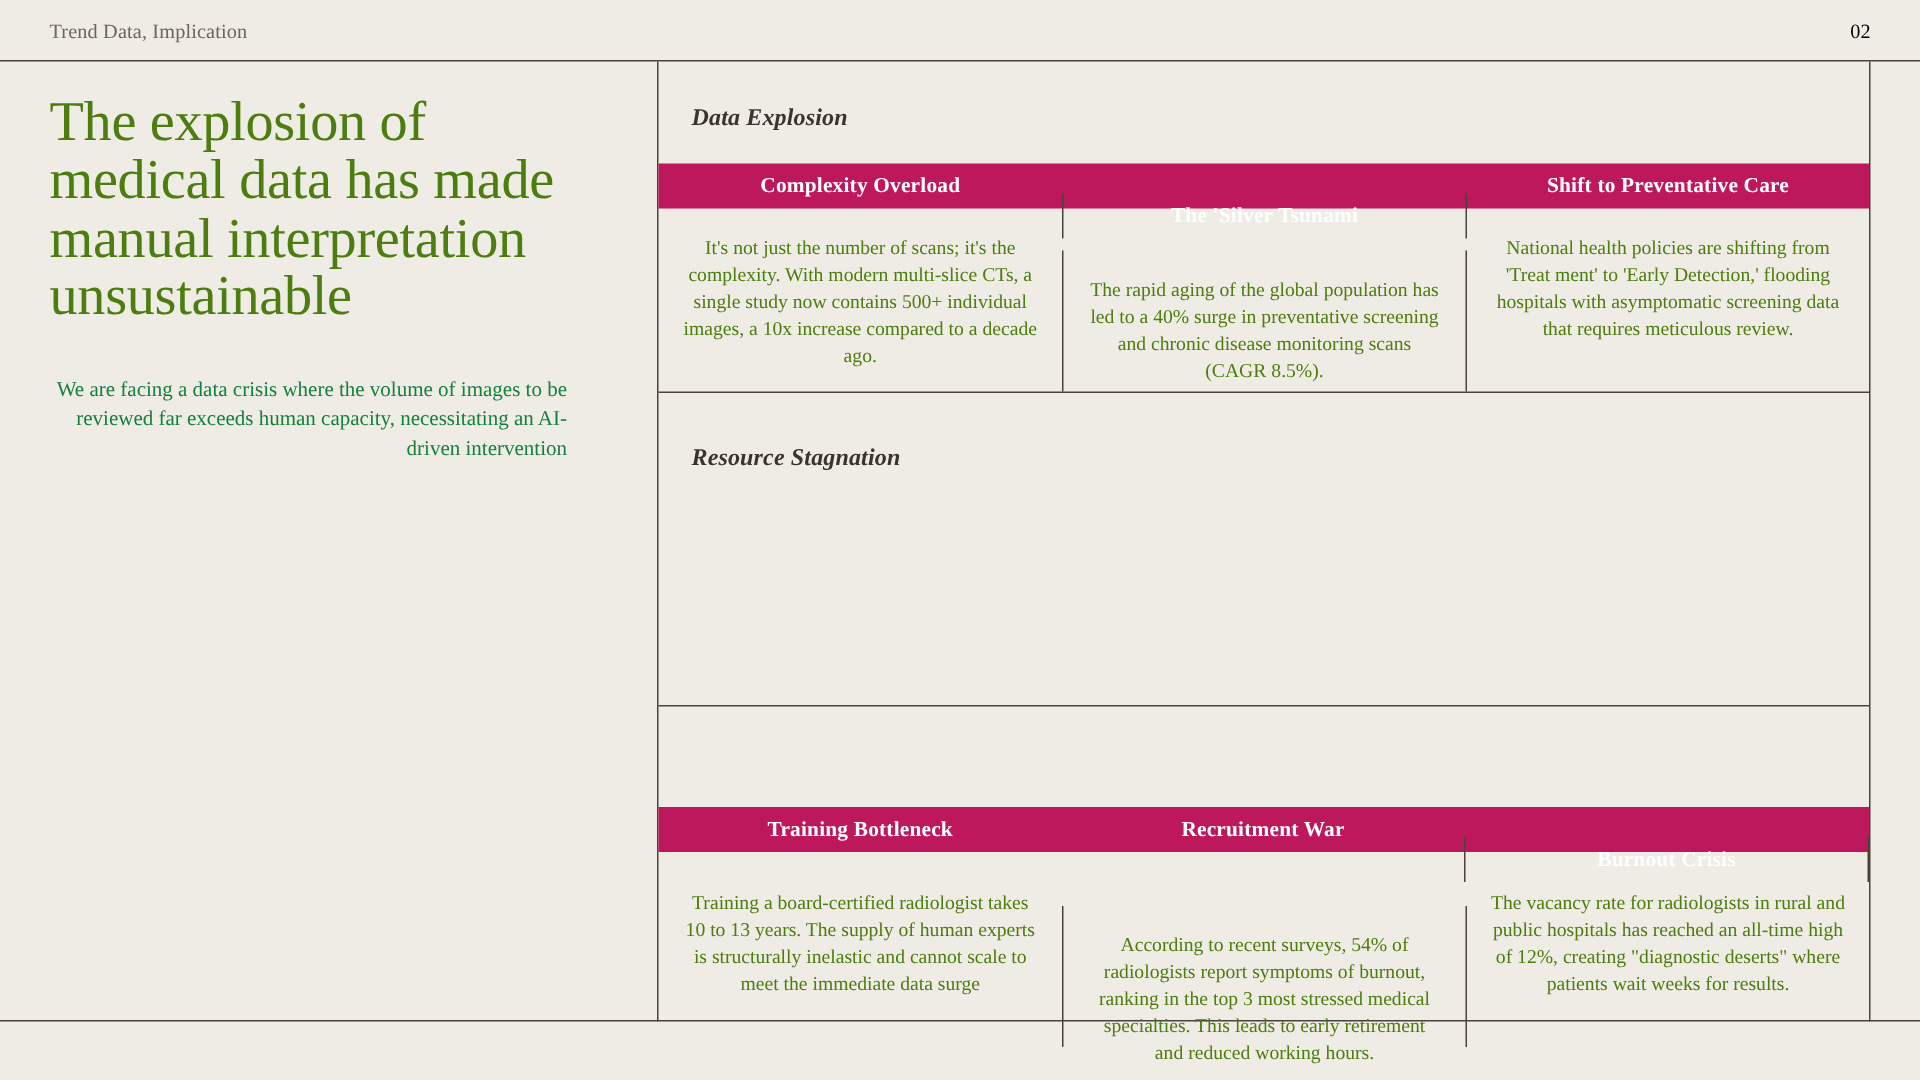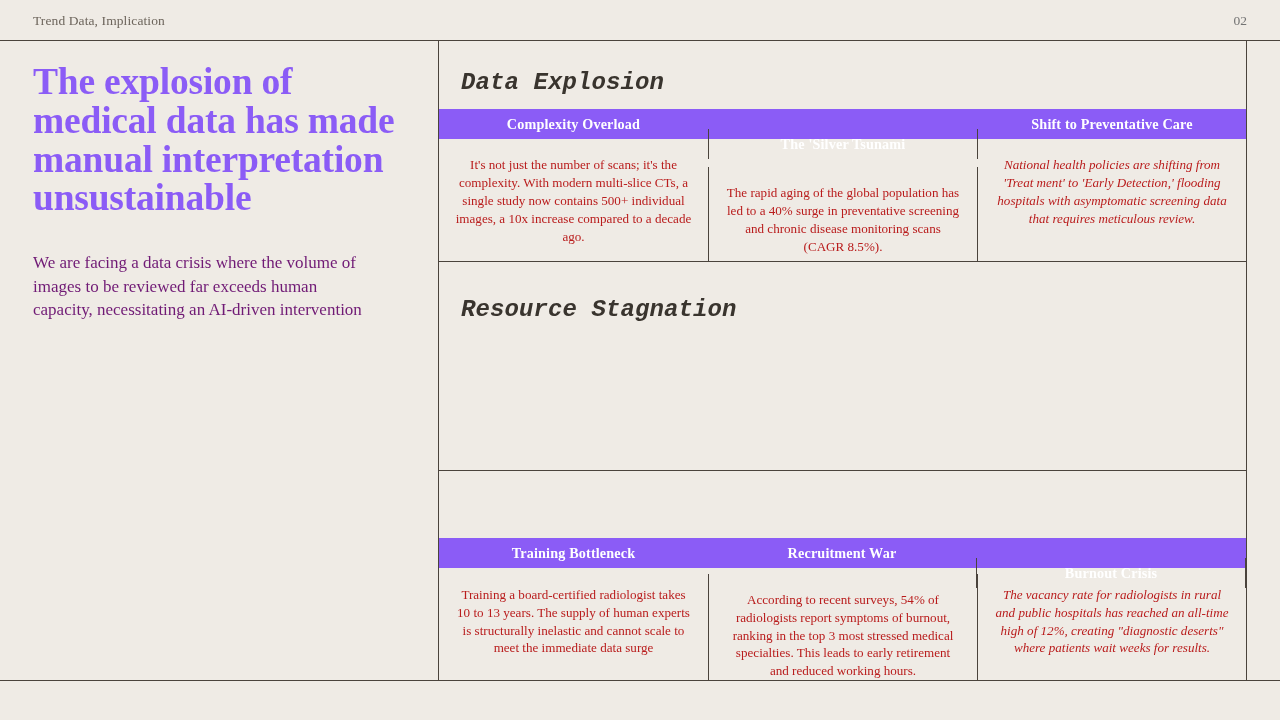--- a/index.html
+++ b/index.html
@@ -40,21 +40,21 @@
     font-size: 13.5px;
     color: #6d655c;
     letter-spacing: .1px;
     line-height: 1;
   }
   .topbar-page {
     position: absolute;
     right: 33px;
     top: 14px;
     font-size: 13.5px;
-    color: #737373;
+    color: #000000;
     line-height: 1;
   }
 
   
   .vrule-left {
     position: absolute;
     left: 438px; top: 41px;
     width: 1.4px; height: 640px;
     background: #4a433c;
   }
@@ -77,62 +77,62 @@
     left: 0; top: 41px;
     width: 438px;
     height: 640px;
     box-sizing: border-box;
     padding: 22px 34px 0 33px;
   }
   .headline {
     margin: 0;
     font-size: 37.5px;
     line-height: 1.035;
-    font-weight: 700;
-    color: #8b5cf6;
+    font-weight: 400;
+    color: #4d7c0f;
     letter-spacing: -0.2px;
   }
   .subline {
     margin: 33px 0 0 0;
-    font-size: 17px;
+    font-size: 14px;
     line-height: 1.37;
-    color: #701a75;
+    color: #15803d;
     max-width: 345px;
+    text-align: right;
   }
 
   
   .right-pane {
     position: absolute;
     left: 439px; top: 41px;
     width: 807px;
     height: 640px;
   }
 
   .section {
     position: absolute;
     left: 0;
     width: 807px;
   }
   .section-title {
-    font-size: 24px;
+    font-size: 16px;
     font-weight: 700;
     font-style: italic;
     color: #39342e;
     padding: 0 0 0 22px;
     line-height: 1;
     letter-spacing: .1px;
-    font-family: Liberation Mono, monospace;
   }
 
   .hdr-row {
     position: absolute;
     left: 0;
     width: 807px;
     height: 30px;
-    background: #8b5cf6;
+    background: #be185d;
     display: flex;
   }
   .hdr-cell {
     box-sizing: border-box;
     height: 30px;
     display: flex;
     align-items: center;
     justify-content: center;
     color: #ffffff;
     font-size: 14.2px;
@@ -149,36 +149,36 @@
     left: 0;
     width: 807px;
     display: flex;
   }
   .body-cell {
     box-sizing: border-box;
     width: 269px;
     padding: 17px 16px 0 16px;
     font-size: 13.1px;
     line-height: 1.37;
-    color: #b91c1c;
+    color: #4d7c0f;
     text-align: center;
   }
   .body-cell.c2 { width: 270px; border-left: 1.2px solid #4a433c; border-right: 1.2px solid #4a433c; margin-top: 28px; }
-  .body-cell.c3 { width: 268px; font-style: italic; }
+  .body-cell.c3 { width: 268px; }
 
   
   #sec-0 { top: 0px; }
   #sec-0 .section-title { padding-top: 30px; }
   #sec-0 .hdr-row { top: 68px; }
   #sec-0 .body-row { top: 98px; height: 122px; }
 
   #sec-1 { top: 220px; }
   #sec-1 .section-title { padding-top: 37px; }
   #sec-1 .hdr-row { top: 277px; }
-  #sec-1 .body-row { top: 291px; height: 122px; align-items: center; }
+  #sec-1 .body-row { top: 315px; height: 122px; }
 
   #sec-2 { top: 429px; }
   #sec-2 .section-title { padding-top: 37px; }
 
   .row-sep {
     position: absolute;
     left: 0;
     width: 807px;
     height: 1.2px;
     background: #4a433c;

